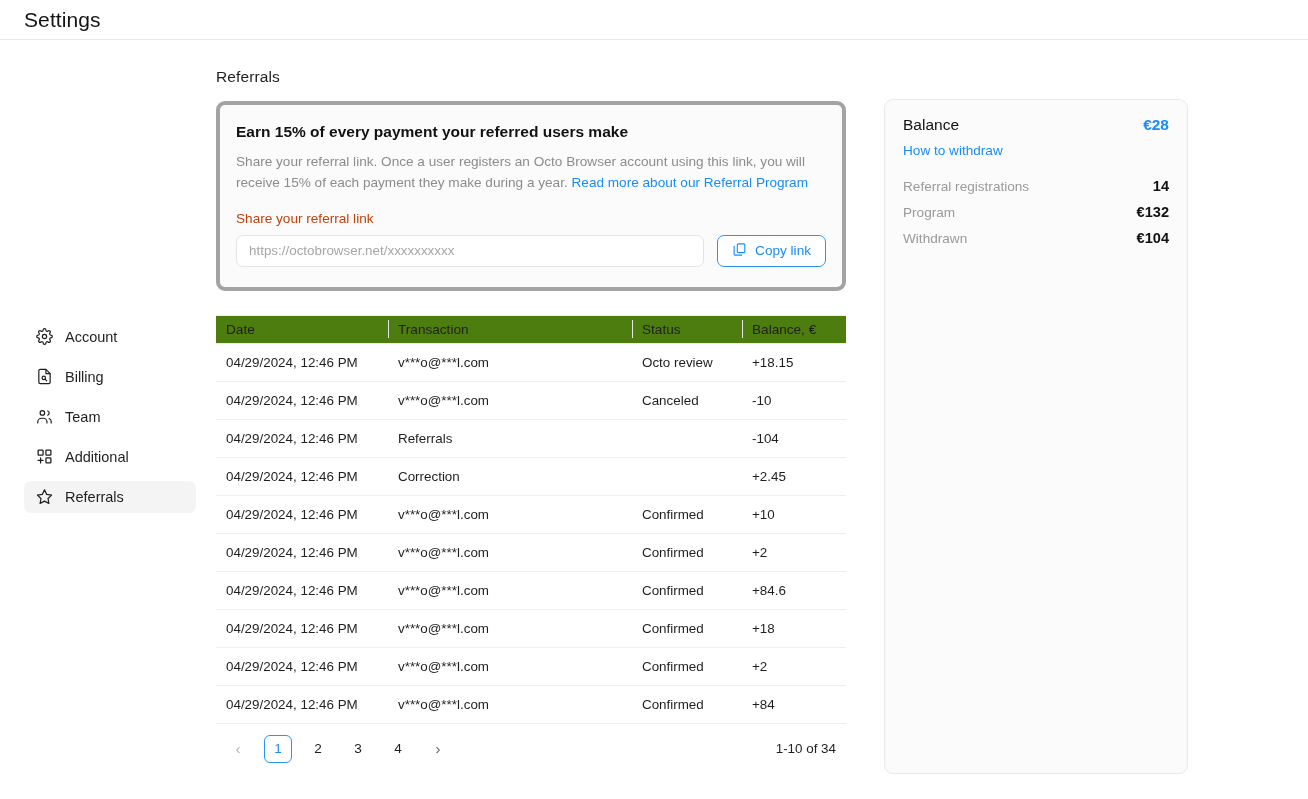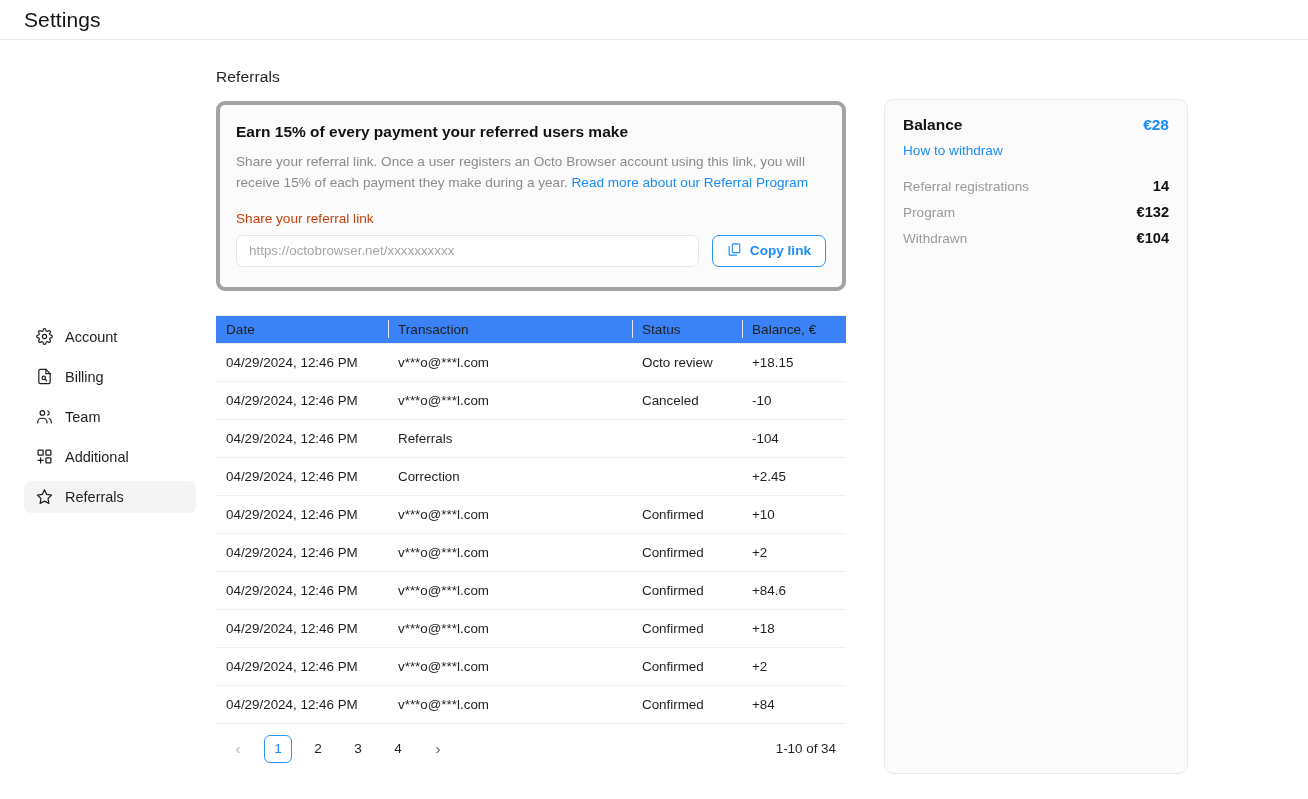--- a/index.html
+++ b/index.html
@@ -121,30 +121,29 @@
     height: 32px;
     padding: 0 14px;
     border: 1px solid #2b95f6;
     border-radius: 7px;
     background: #ffffff;
     color: #1a8cf5;
     font-size: 13.6px;
     font-family: "Liberation Sans", sans-serif;
     cursor: pointer;
     white-space: nowrap;
-    font-weight: bold;
   }
 
   
   .txn-table { margin-top: 24px; width: 630px; }
   .thead {
     display: flex;
     align-items: center;
     height: 29px;
-    background: #3b82f6;
+    background: #4d7c0f;
     border-top: 1px solid #ececec;
     border-bottom: 1px solid #ececec;
   }
   .th {
     font-size: 13.6px;
     color: #1f1f1f;
     padding: 0 10px;
     position: relative;
     height: 36px;
     display: flex;
@@ -214,21 +213,21 @@
     border: 1px solid #e9e9e9;
     border-radius: 9px;
     padding: 16px 18px 19px 18px;
     margin-top: 31px;
   }
   .bal-top {
     display: flex;
     align-items: baseline;
     justify-content: space-between;
   }
-  .bal-title { font-size: 15.5px; font-weight: 700; color: #121212; }
+  .bal-title { font-size: 15.5px; font-weight: 400; color: #121212; }
   .bal-amount { font-size: 15.5px; font-weight: 700; color: #1a8cf5; }
   .bal-withdraw {
     display: block;
     margin-top: 9px;
     font-size: 13.6px;
     color: #1a8cf5;
     cursor: pointer;
   }
   .bal-stats { margin-top: 20px; }
   .bal-row {

